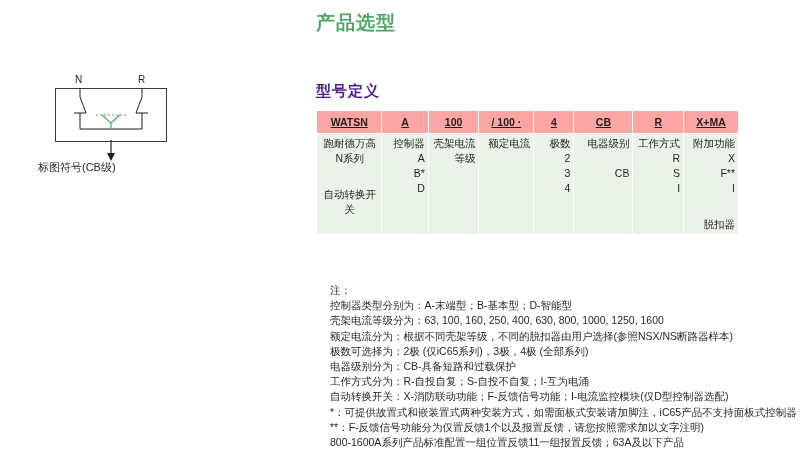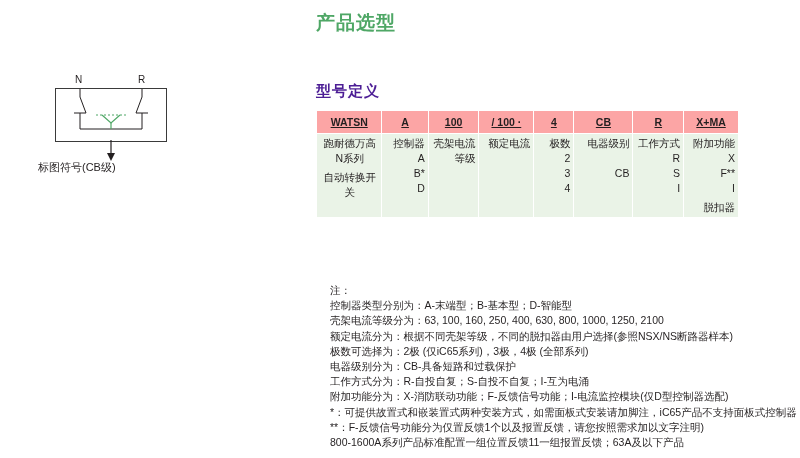--- a/index.html
+++ b/index.html
@@ -111,21 +111,21 @@
   }
   .model-table tr.body td.first {
     text-align: center;
     padding-left: 4px;
   }
   .cell-line {
     display: block;
     min-height: 15px;
   }
   .cell-line.gap {
-    margin-top: 4px;
+    margin-top: 21px;
     font-family: Liberation Serif, serif;
   }
   .col-0 { width: 62px; }
   .col-1 { width: 44px; }
   .col-2 { width: 48px; }
   .col-3 { width: 52px; }
   .col-4 { width: 38px; }
   .col-5 { width: 56px; }
   .col-6 { width: 48px; }
   .col-7 { width: 52px; }
@@ -256,25 +256,25 @@
         </td>
       </tr>
     </tbody>
       </table>
 
   </div>
 
   <div class="notes">
     <div>注：</div>
     <div>控制器类型分别为：A-末端型；B-基本型；D-智能型</div>
-    <div>壳架电流等级分为：63, 100, 160, 250, 400, 630, 800, 1000, 1250, 2100</div>
+    <div>壳架电流等级分为：63, 100, 160, 250, 400, 630, 800, 1000, 1250, 1600</div>
     <div>额定电流分为：根据不同壳架等级，不同的脱扣器由用户选择(参照NSX/NS断路器样本)</div>
     <div>极数可选择为：2极 (仅iC65系列)，3极，4极 (全部系列)</div>
     <div>电器级别分为：CB-具备短路和过载保护</div>
     <div>工作方式分为：R-自投自复；S-自投不自复；I-互为电涌</div>
-    <div>附加功能分为：X-消防联动功能；F-反馈信号功能；I-电流监控模块(仅D型控制器选配)</div>
+    <div>自动转换开关：X-消防联动功能；F-反馈信号功能；I-电流监控模块(仅D型控制器选配)</div>
     <div>*：可提供故置式和嵌装置式两种安装方式，如需面板式安装请加脚注，iC65产品不支持面板式控制器</div>
     <div>**：F-反馈信号功能分为仅置反馈1个以及报置反馈，请您按照需求加以文字注明)</div>
     <div>800-1600A系列产品标准配置一组位置反馈11一组报置反馈；63A及以下产品</div>
 
   </div>
 
 </div>
 
 </body></html>

